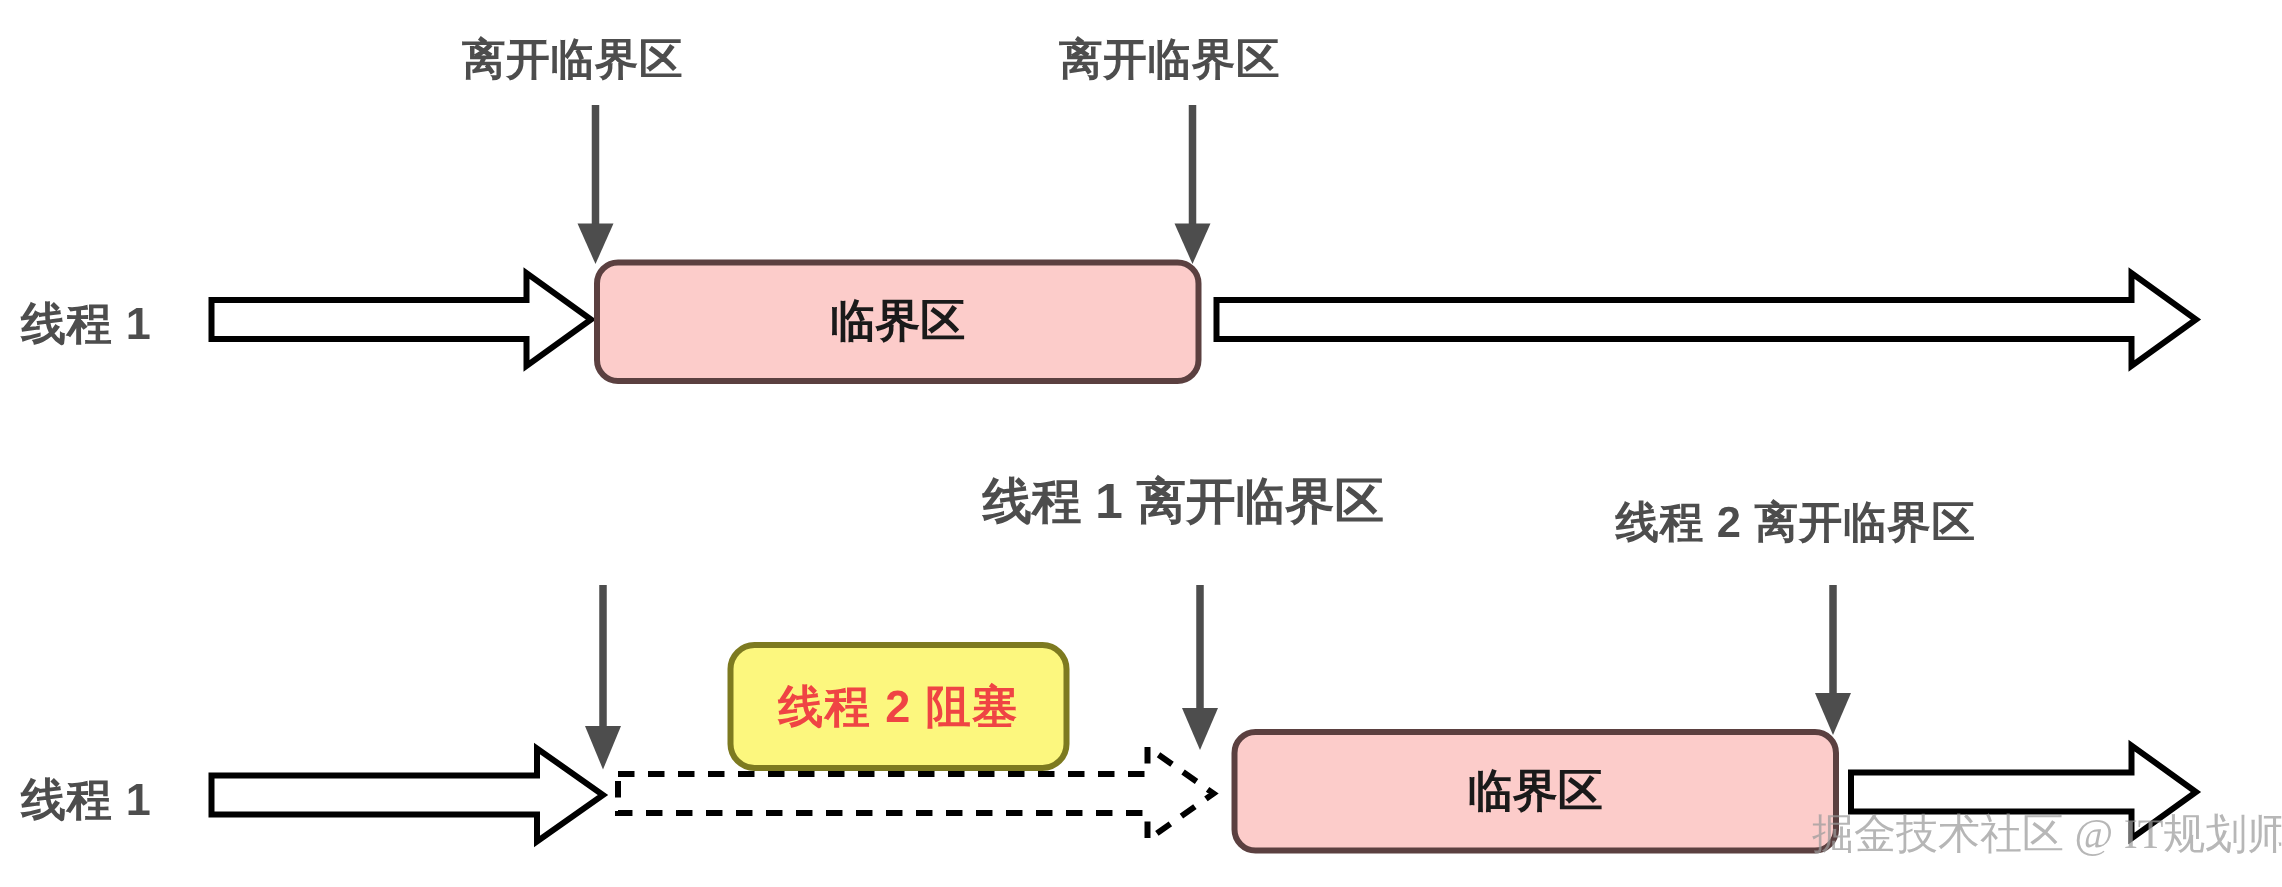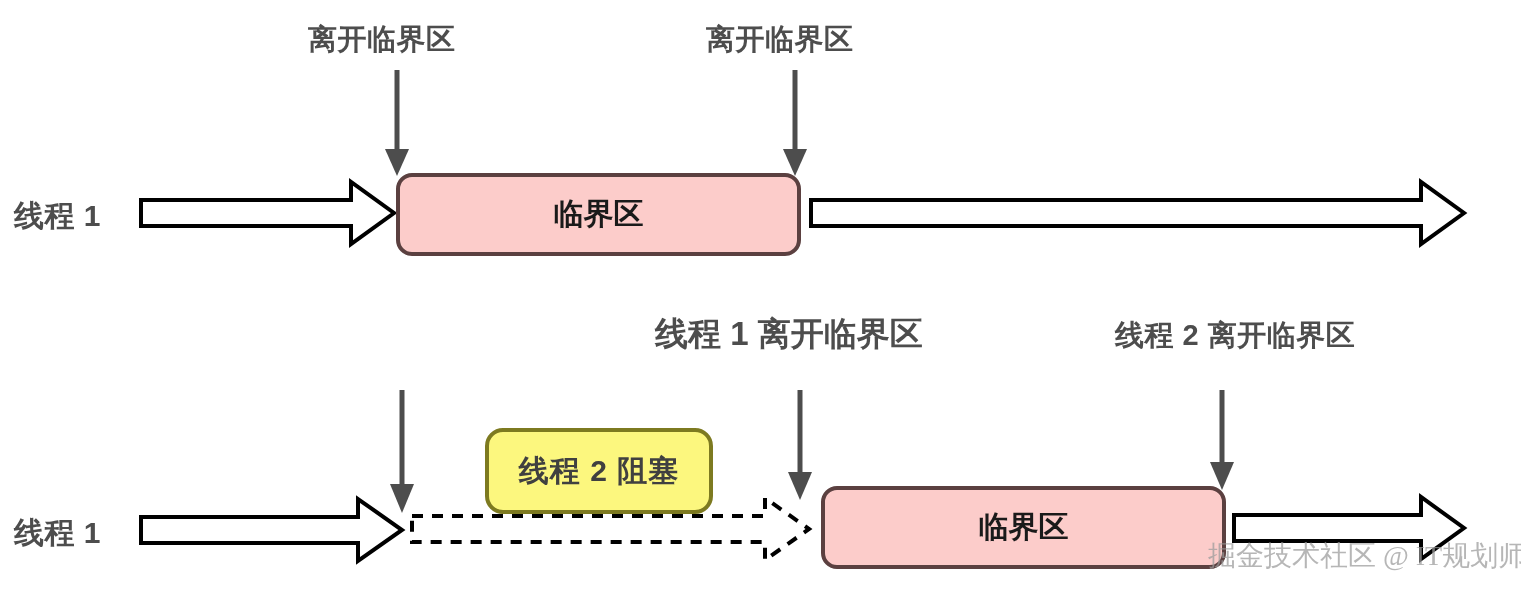--- a/index.html
+++ b/index.html
@@ -52,21 +52,21 @@
     position: absolute;
     display: flex;
     align-items: center;
     justify-content: center;
     color: #1a1a1a;
     font-weight: bold;
     font-size: 30px;
     pointer-events: none;
   }
   .yellow-label {
-    color: #404040;
+    color: #ef4444;
     font-weight: bold;
     font-size: 30px;
     letter-spacing: 1px;
   }
   .watermark {
     position: absolute;
     font-size: 28px;
     color: #9b9b9b;
     opacity: 0.72;
     font-family: "Liberation Serif", "DejaVu Serif", serif;
@@ -131,21 +131,21 @@
 
   <div class="box-label" style="left:398px; top:175px; width:401px; height:79px;">临界区</div>
 
   <div class="txt lane-label" style="left:14px; top:513px;">线程 1</div>
 
 
   <div style="position:absolute; left:655px; top:316px;">
     <div class="callout-2line">线程 1 离开临界区</div>
   </div>
 
-  <div class="txt callout" style="left:1077px; top:316px;margin-left:38px;">线程 2 离开临界区</div>
+  <div class="txt callout" style="left:1077px; top:329px;">线程 2 离开临界区</div>
 
   <div class="box-label yellow-label" style="left:487px; top:430px; width:224px; height:82px;">线程 2 阻塞</div>
 
   <div class="box-label" style="left:823px; top:488px; width:401px; height:79px;">临界区</div>
 
   <div class="watermark" style="left:1208px; top:537px;">掘金技术社区 @ IT规划师</div>
 
 </div>
 
 </body></html>

